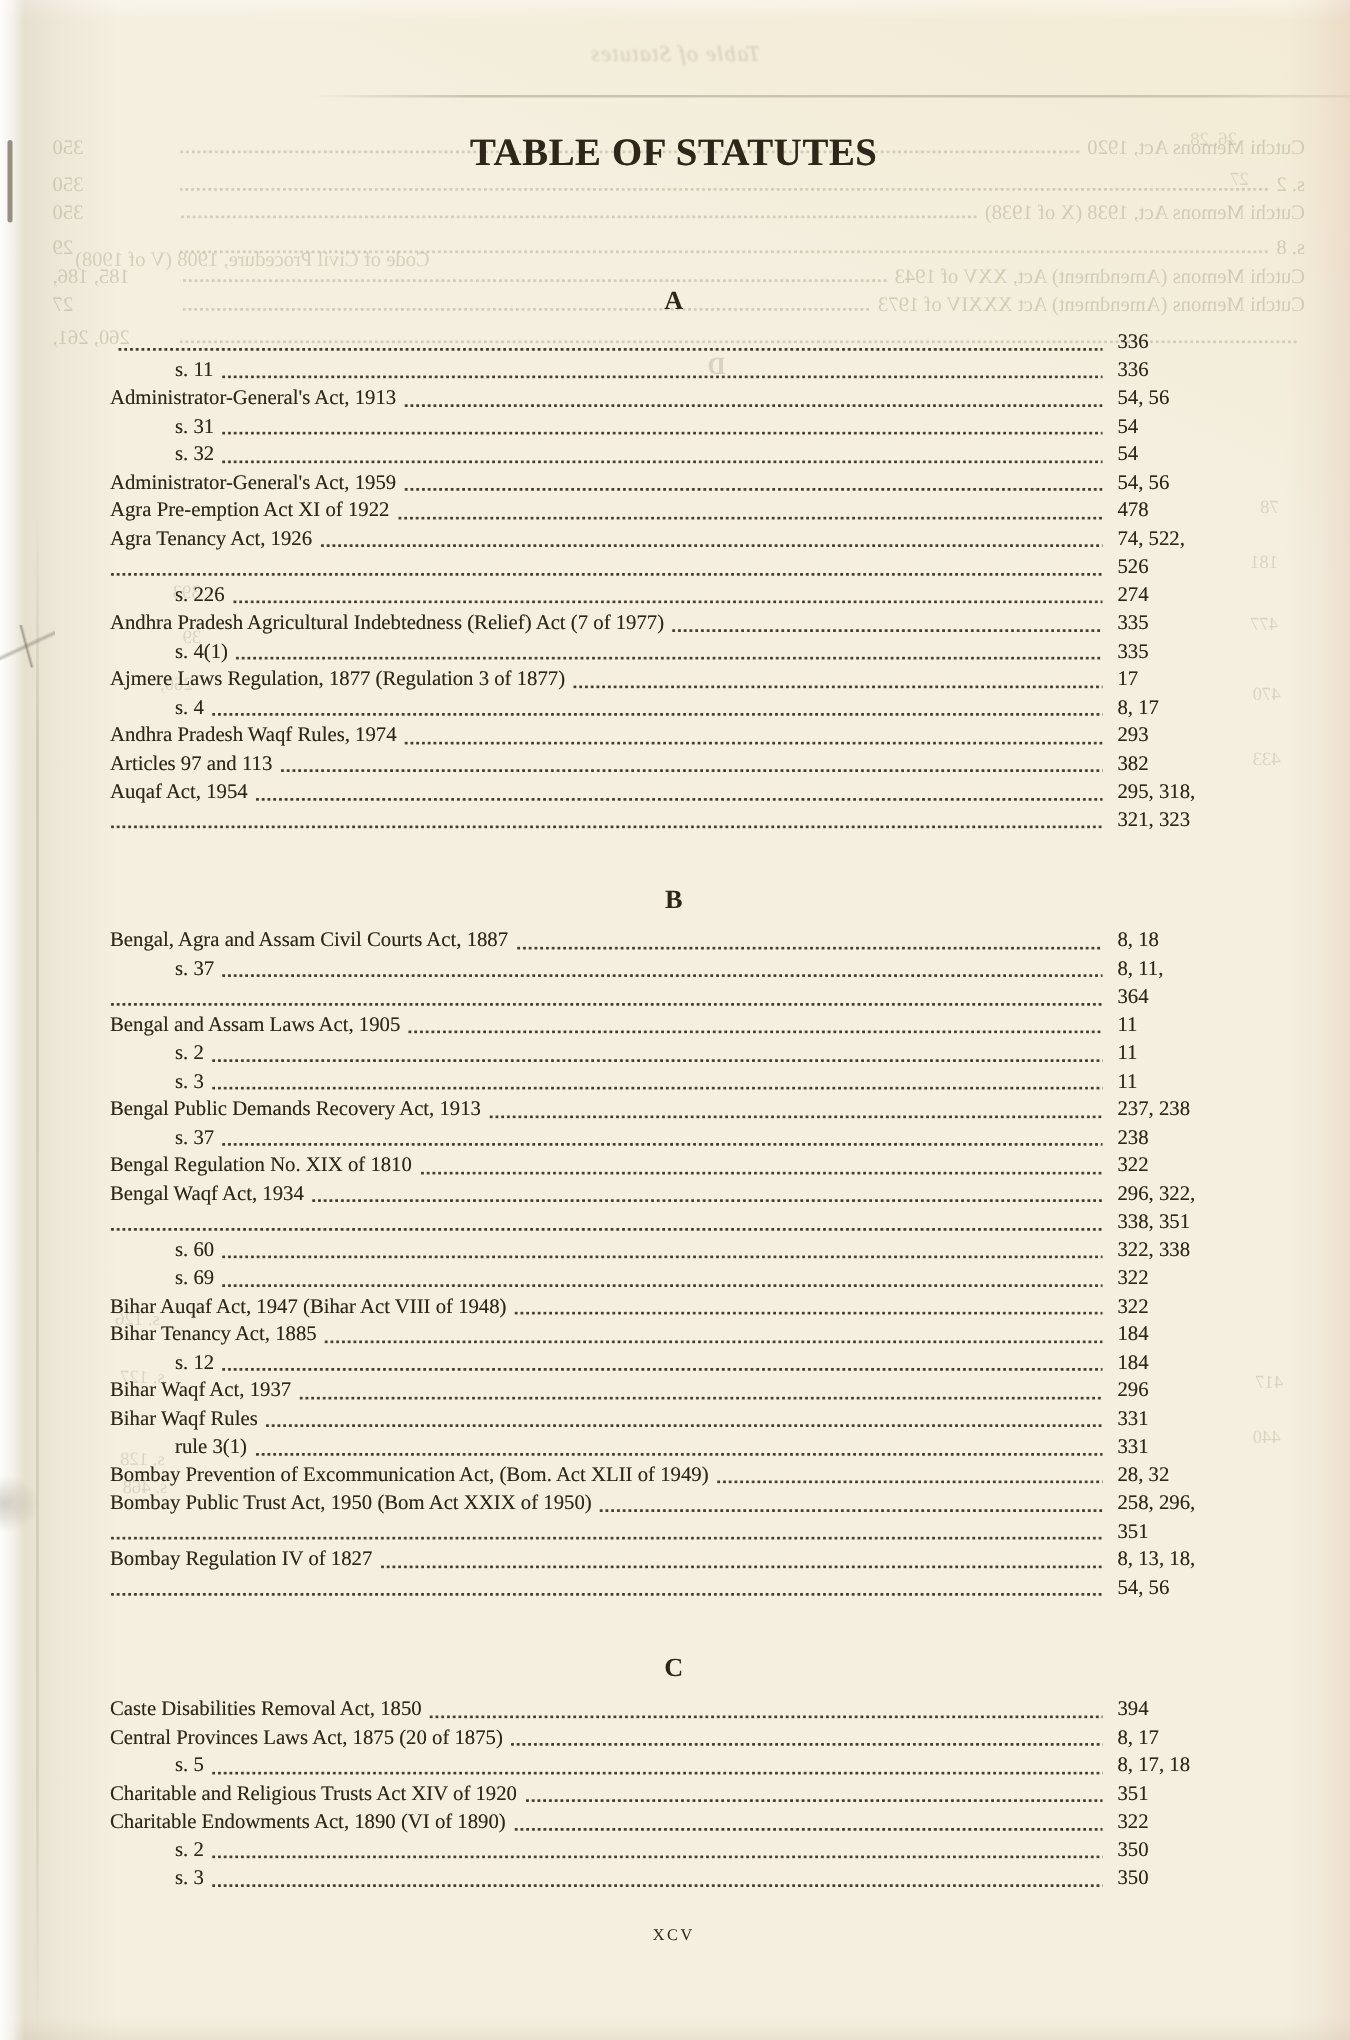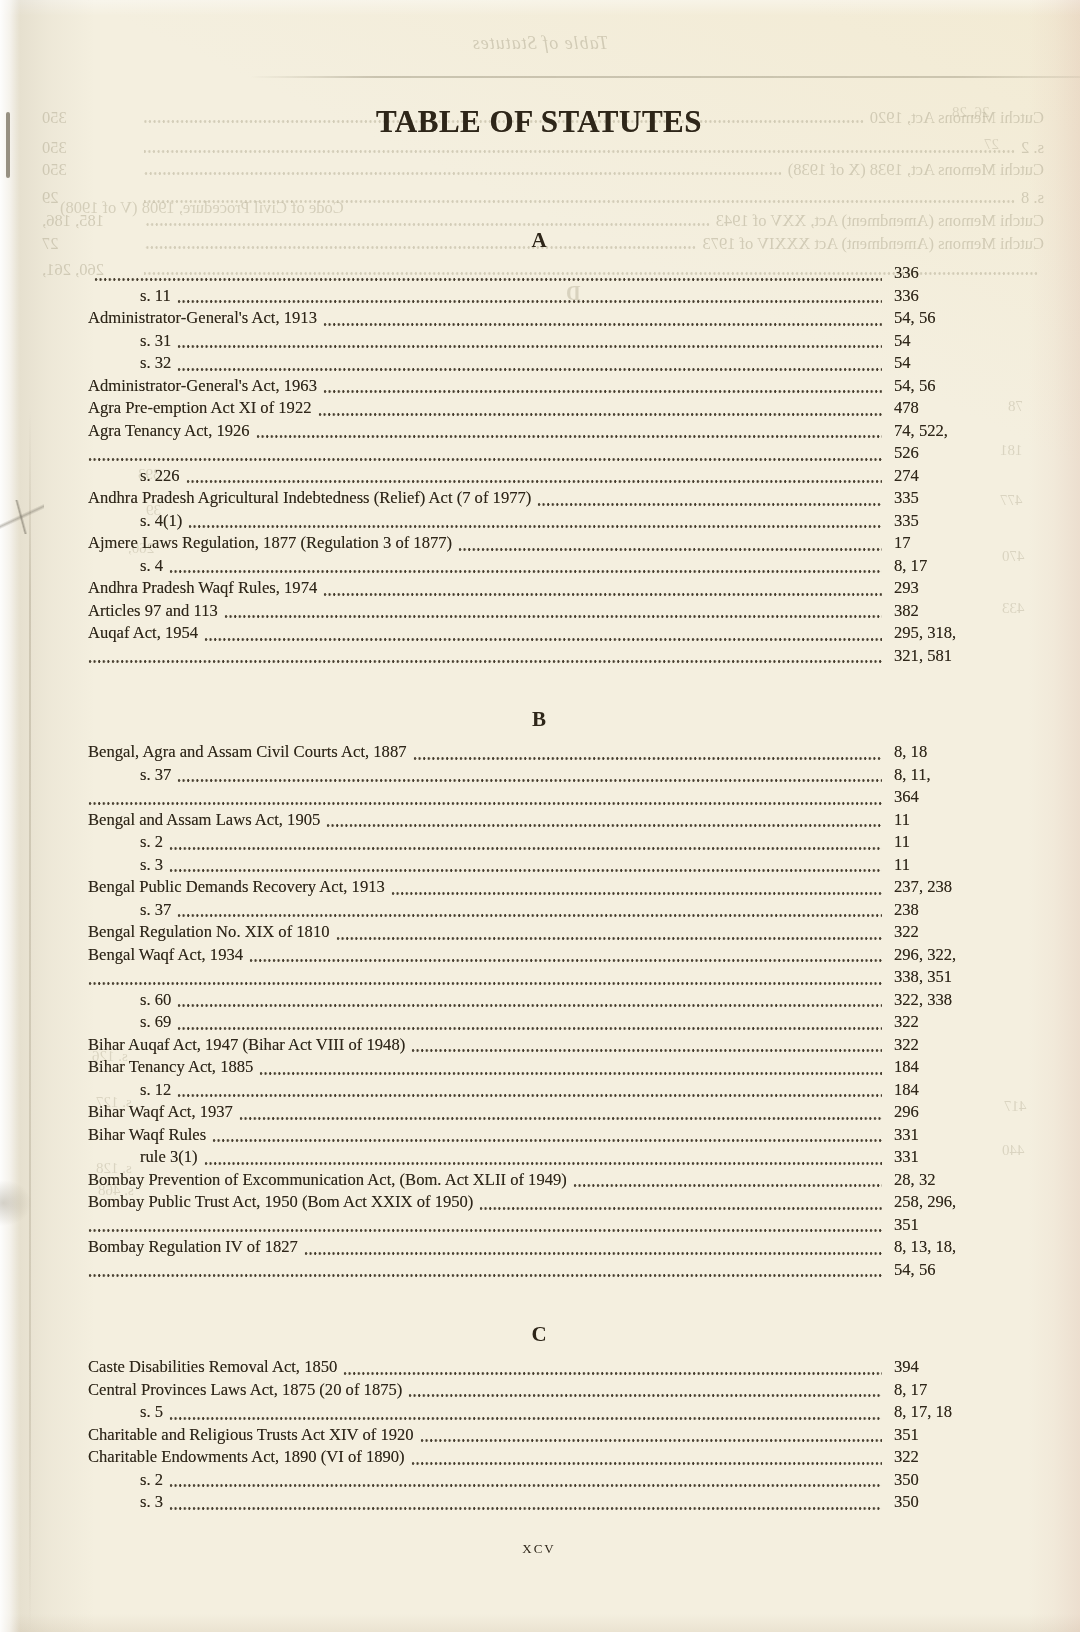--- a/index.html
+++ b/index.html
@@ -151,21 +151,21 @@
             <span class="label">s. 31</span>
             <span class="leader"></span>
             <span class="pages">54</span>
           </div>
           <div class="row indent">
             <span class="label">s. 32</span>
             <span class="leader"></span>
             <span class="pages">54</span>
           </div>
           <div class="row">
-            <span class="label">Administrator-General's Act, 1963</span>
+            <span class="label">Administrator-General's Act, 1959</span>
             <span class="leader"></span>
             <span class="pages">54, 56</span>
           </div>
           <div class="row">
             <span class="label">Agra Pre-emption Act XI of 1922</span>
             <span class="leader"></span>
             <span class="pages">478</span>
           </div>
           <div class="row">
             <span class="label">Agra Tenancy Act, 1926</span>
@@ -213,21 +213,21 @@
             <span class="pages">382</span>
           </div>
           <div class="row">
             <span class="label">Auqaf Act, 1954</span>
             <span class="leader"></span>
             <span class="pages">295, 318,</span>
           </div>
           <div class="row cont">
             <span class="label"></span>
             <span class="leader"></span>
-            <span class="pages">321, 581</span>
+            <span class="pages">321, 323</span>
           </div>
         </div>
         <div class="section sec-B">
           <div class="section-heading">B</div>
           <div class="row">
             <span class="label">Bengal, Agra and Assam Civil Courts Act, 1887</span>
             <span class="leader"></span>
             <span class="pages">8, 18</span>
           </div>
           <div class="row indent">

